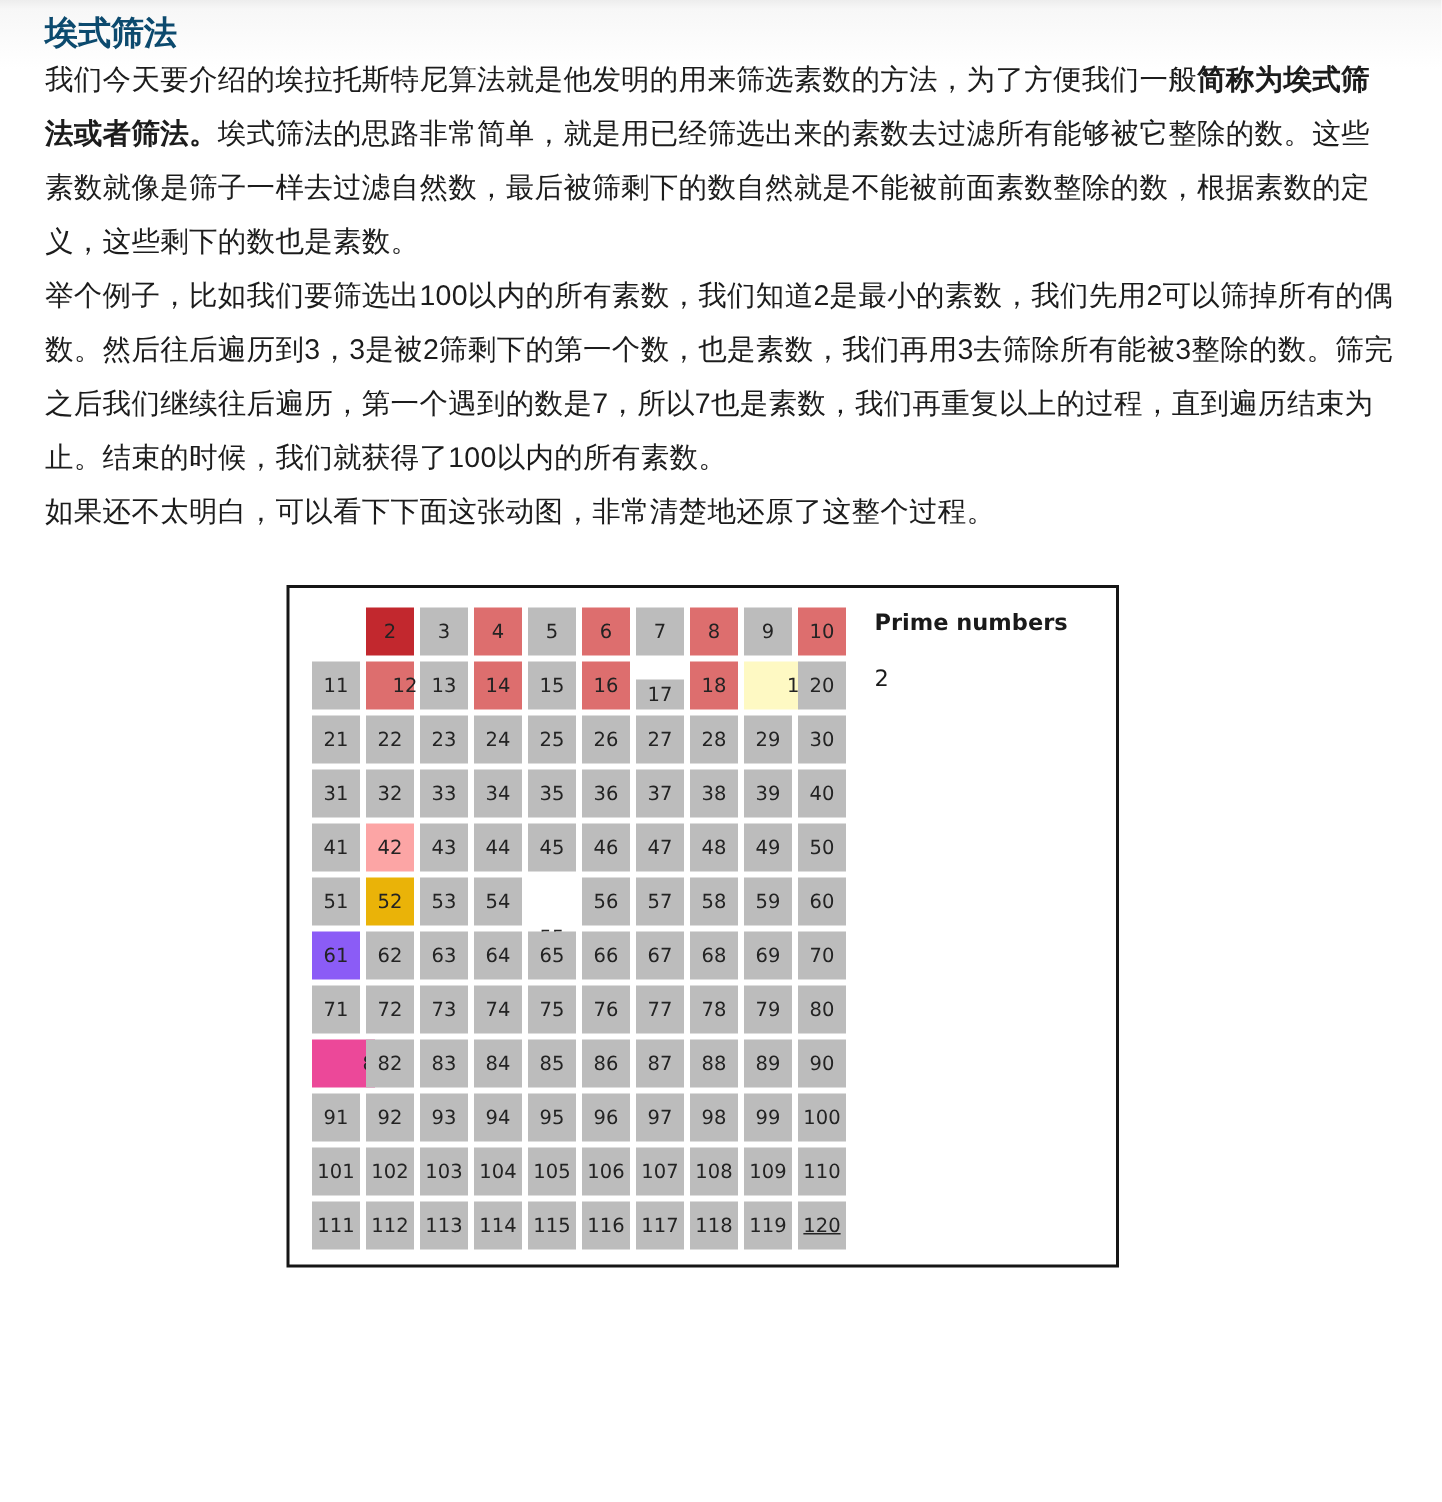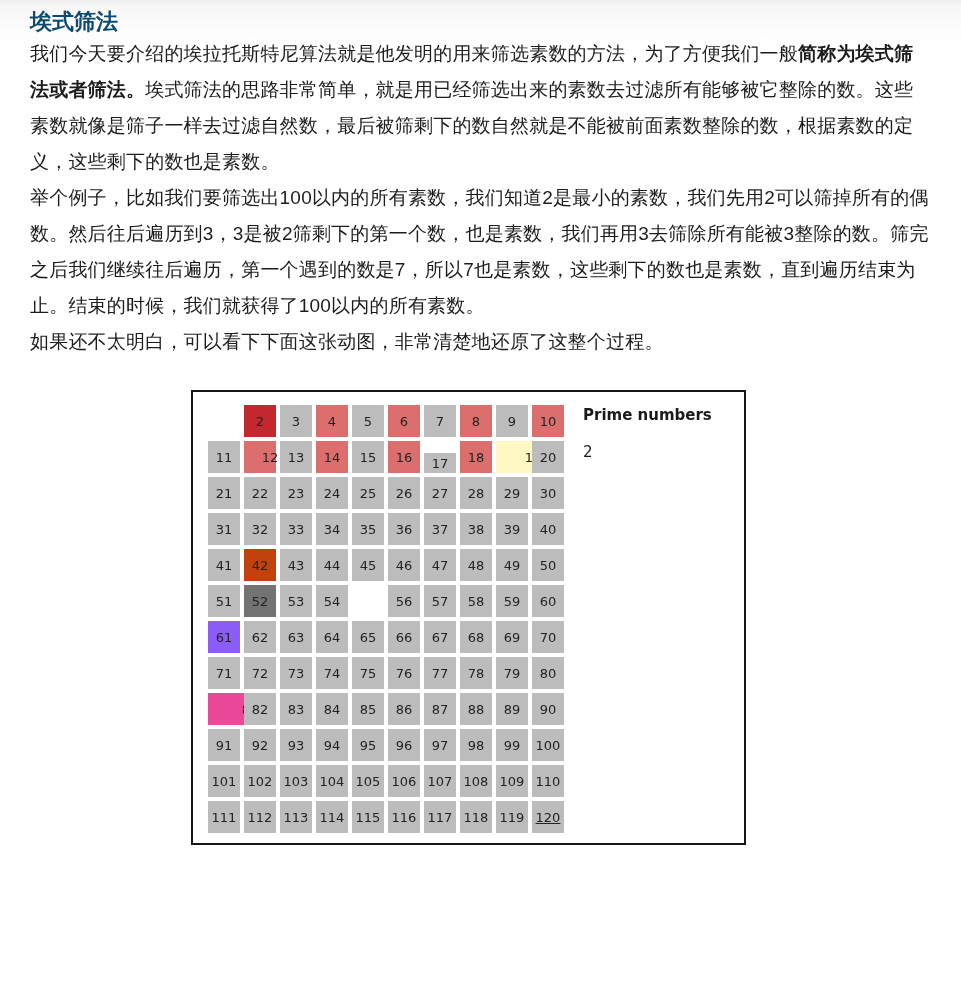--- a/index.html
+++ b/index.html
@@ -92,21 +92,21 @@
 </style>
 </head>
 <body>
 
 <div class="top-fade"></div>
 
 <h1 class="page-title">埃式筛法</h1>
 
 <p class="para p1"><span>我们今天要介绍的埃拉托斯特尼算法就是他发明的用来筛选素数的方法，为了方便我们一般</span><strong>简称为埃式筛法或者筛法。</strong><span>埃式筛法的思路非常简单，就是用已经筛选出来的素数去过滤所有能够被它整除的数。这些素数就像是筛子一样去过滤自然数，最后被筛剩下的数自然就是不能被前面素数整除的数，根据素数的定义，这些剩下的数也是素数。</span></p>
 
-<p class="para p2">举个例子，比如我们要筛选出100以内的所有素数，我们知道2是最小的素数，我们先用2可以筛掉所有的偶数。然后往后遍历到3，3是被2筛剩下的第一个数，也是素数，我们再用3去筛除所有能被3整除的数。筛完之后我们继续往后遍历，第一个遇到的数是7，所以7也是素数，这些剩下的数也是素数，直到遍历结束为止。结束的时候，我们就获得了100以内的所有素数。</p>
+<p class="para p2">举个例子，比如我们要筛选出100以内的所有素数，我们知道2是最小的素数，我们先用2可以筛掉所有的偶数。然后往后遍历到3，3是被2筛剩下的第一个数，也是素数，我们再用3去筛除所有能被3整除的数。筛完之后我们继续往后遍历，第一个遇到的数是7，所以7也是素数，我们再重复以上的过程，直到遍历结束为止。结束的时候，我们就获得了100以内的所有素数。</p>
 
 <p class="para p3">如果还不太明白，可以看下下面这张动图，非常清楚地还原了这整个过程。</p>
 
 <figure class="sieve-figure">
   <div class="number-grid" id="number-grid">
       <div class="cell" style="background: rgb(194, 40, 46); grid-column-start: 2;">2</div>
       <div class="cell" style="background: rgb(188, 188, 188);">3</div>
       <div class="cell" style="background: rgb(221, 110, 110);">4</div>
       <div class="cell" style="background: rgb(188, 188, 188);">5</div>
       <div class="cell" style="background: rgb(221, 110, 110);">6</div>
@@ -138,31 +138,31 @@
       <div class="cell" style="background: rgb(188, 188, 188);">32</div>
       <div class="cell" style="background: rgb(188, 188, 188);">33</div>
       <div class="cell" style="background: rgb(188, 188, 188);">34</div>
       <div class="cell" style="background: rgb(188, 188, 188);">35</div>
       <div class="cell" style="background: rgb(188, 188, 188);">36</div>
       <div class="cell" style="background: rgb(188, 188, 188);">37</div>
       <div class="cell" style="background: rgb(188, 188, 188);">38</div>
       <div class="cell" style="background: rgb(188, 188, 188);">39</div>
       <div class="cell" style="background: rgb(188, 188, 188);">40</div>
       <div class="cell" style="background: rgb(188, 188, 188);">41</div>
-      <div class="cell" style="background: #c2410c;">42</div>
+      <div class="cell" style="background: #fca5a5;">42</div>
       <div class="cell" style="background: rgb(188, 188, 188);">43</div>
       <div class="cell" style="background: rgb(188, 188, 188);">44</div>
       <div class="cell" style="background: rgb(188, 188, 188);">45</div>
       <div class="cell" style="background: rgb(188, 188, 188);">46</div>
       <div class="cell" style="background: rgb(188, 188, 188);">47</div>
       <div class="cell" style="background: rgb(188, 188, 188);">48</div>
       <div class="cell" style="background: rgb(188, 188, 188);">49</div>
       <div class="cell" style="background: rgb(188, 188, 188);">50</div>
       <div class="cell" style="background: rgb(188, 188, 188);">51</div>
-      <div class="cell" style="background: #737373;">52</div>
+      <div class="cell" style="background: #eab308;">52</div>
       <div class="cell" style="background: rgb(188, 188, 188);">53</div>
       <div class="cell" style="background: rgb(188, 188, 188);">54</div>
       <div class="cell" style="background: rgb(188, 188, 188); margin-top: 40px;">55</div>
       <div class="cell" style="background: rgb(188, 188, 188);">56</div>
       <div class="cell" style="background: rgb(188, 188, 188);">57</div>
       <div class="cell" style="background: rgb(188, 188, 188);">58</div>
       <div class="cell" style="background: rgb(188, 188, 188);">59</div>
       <div class="cell" style="background: rgb(188, 188, 188);">60</div>
       <div class="cell" style="background: #8b5cf6;">61</div>
       <div class="cell" style="background: rgb(188, 188, 188);">62</div>

